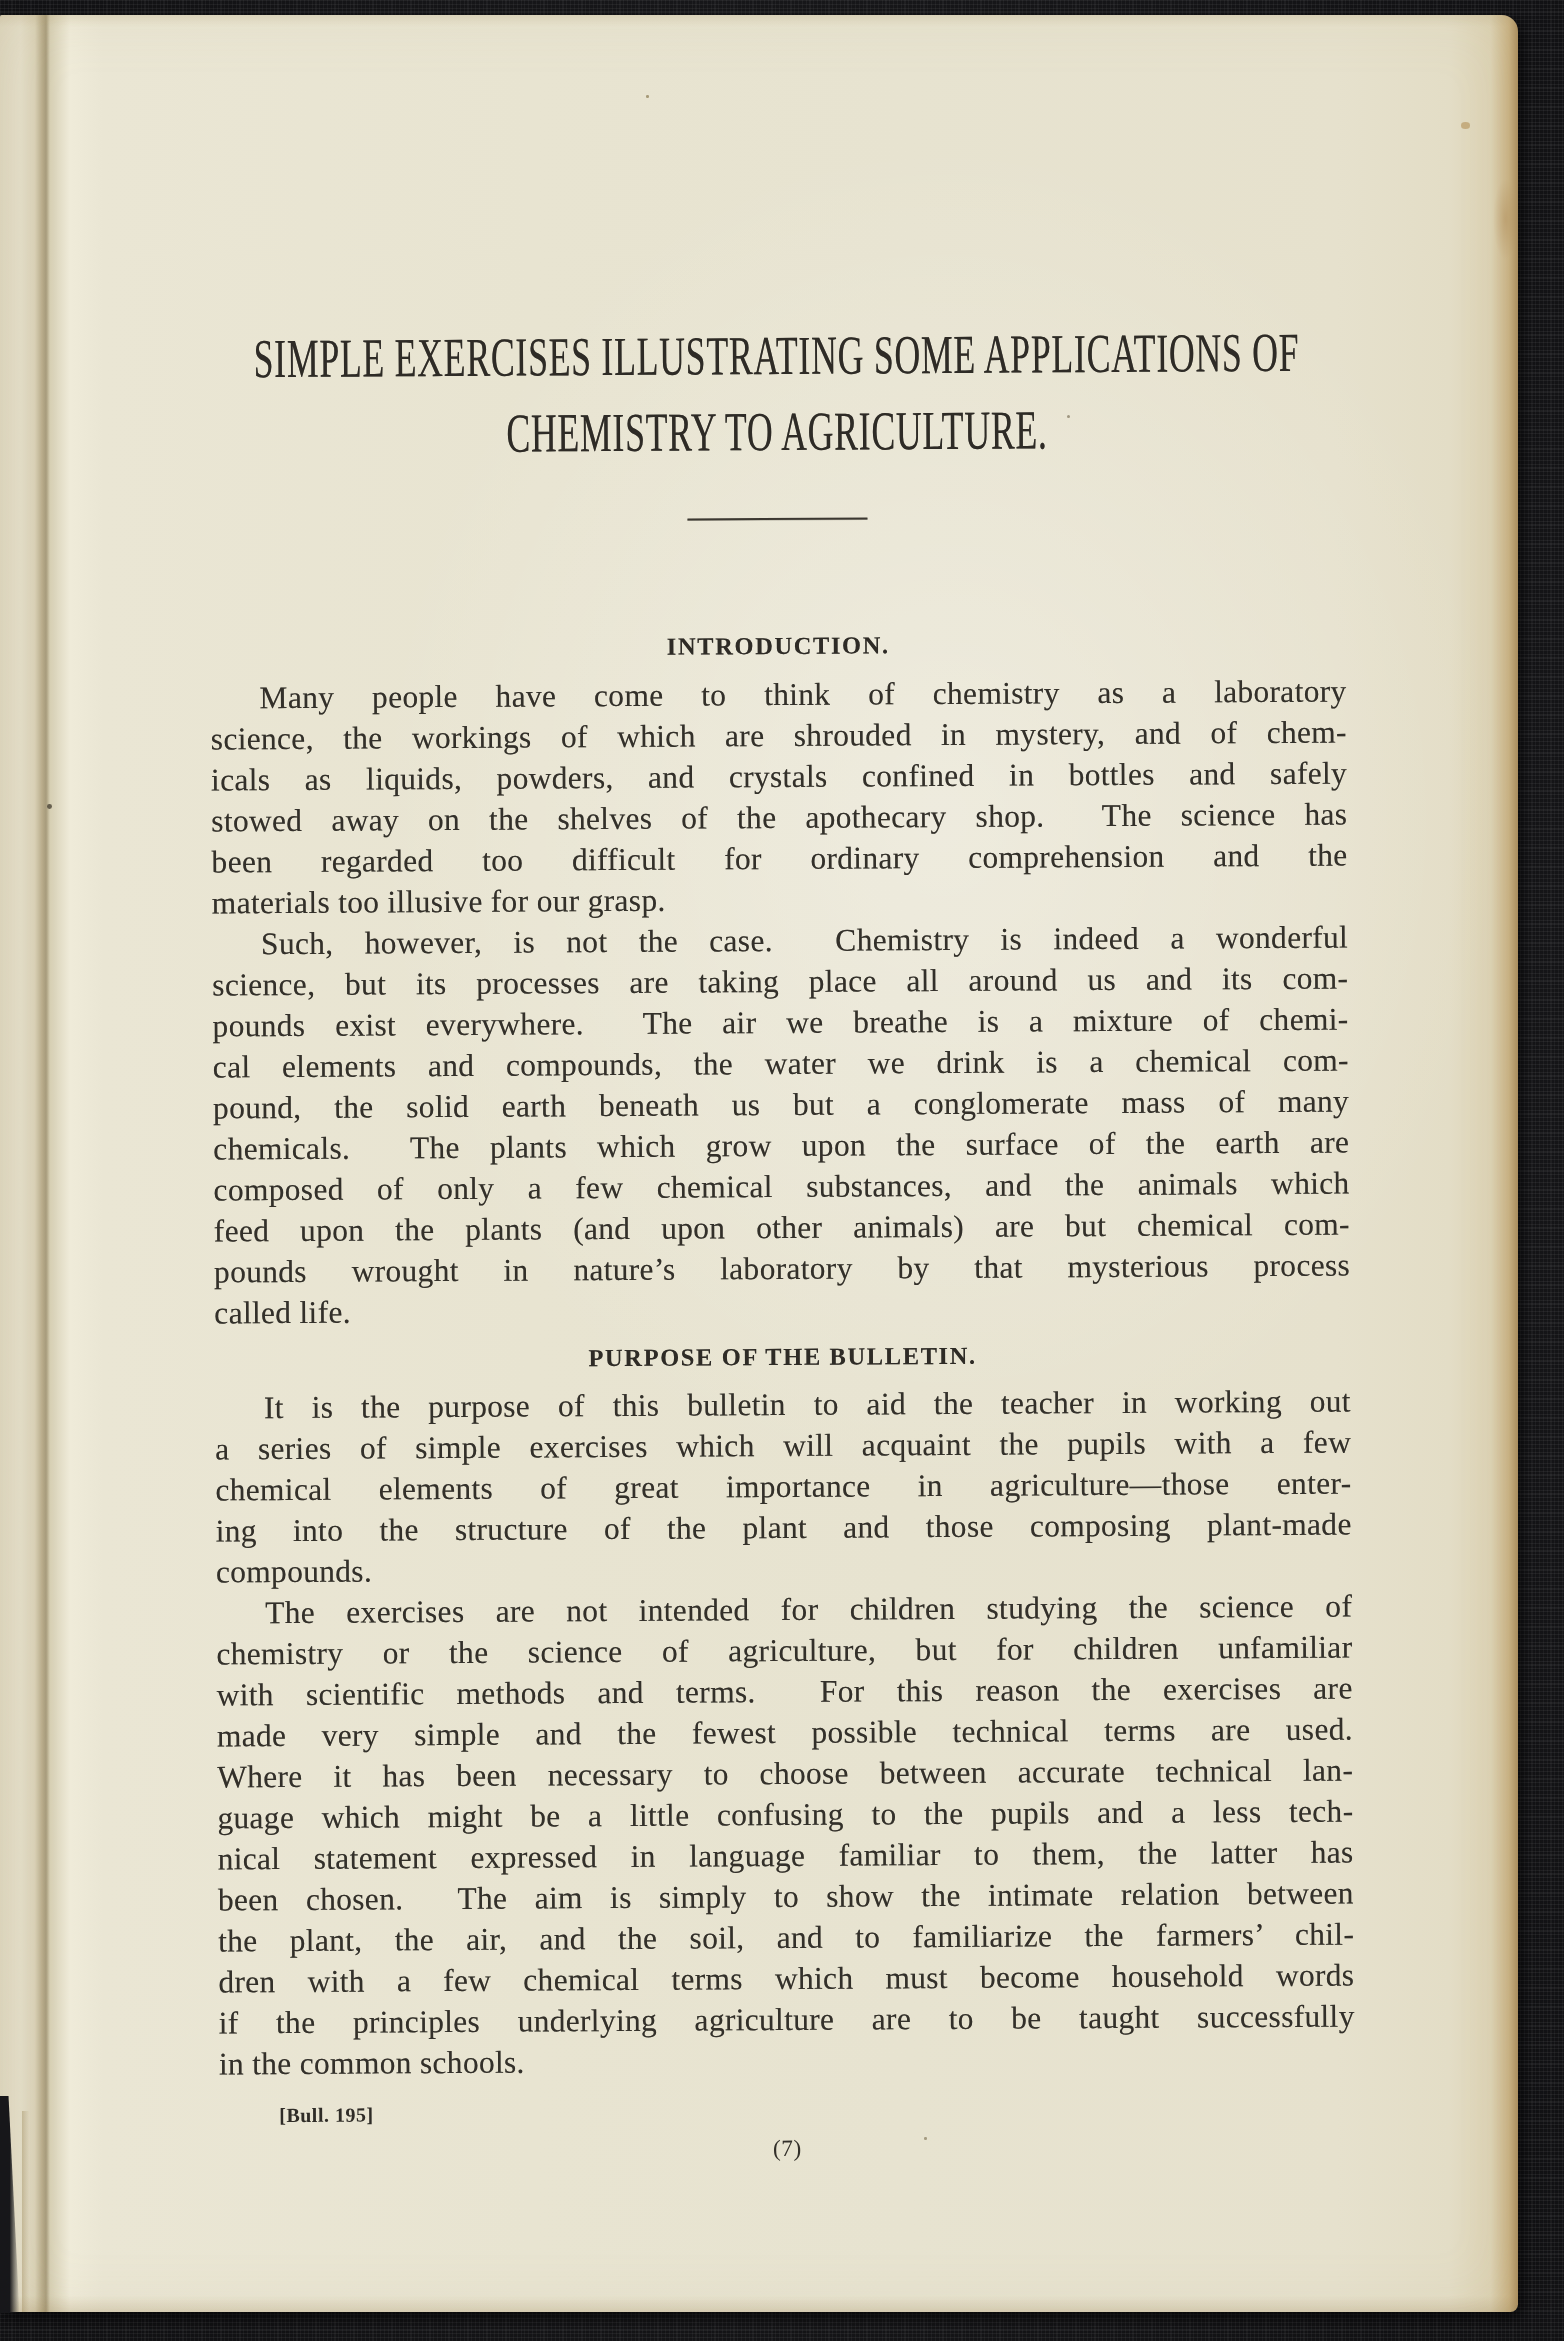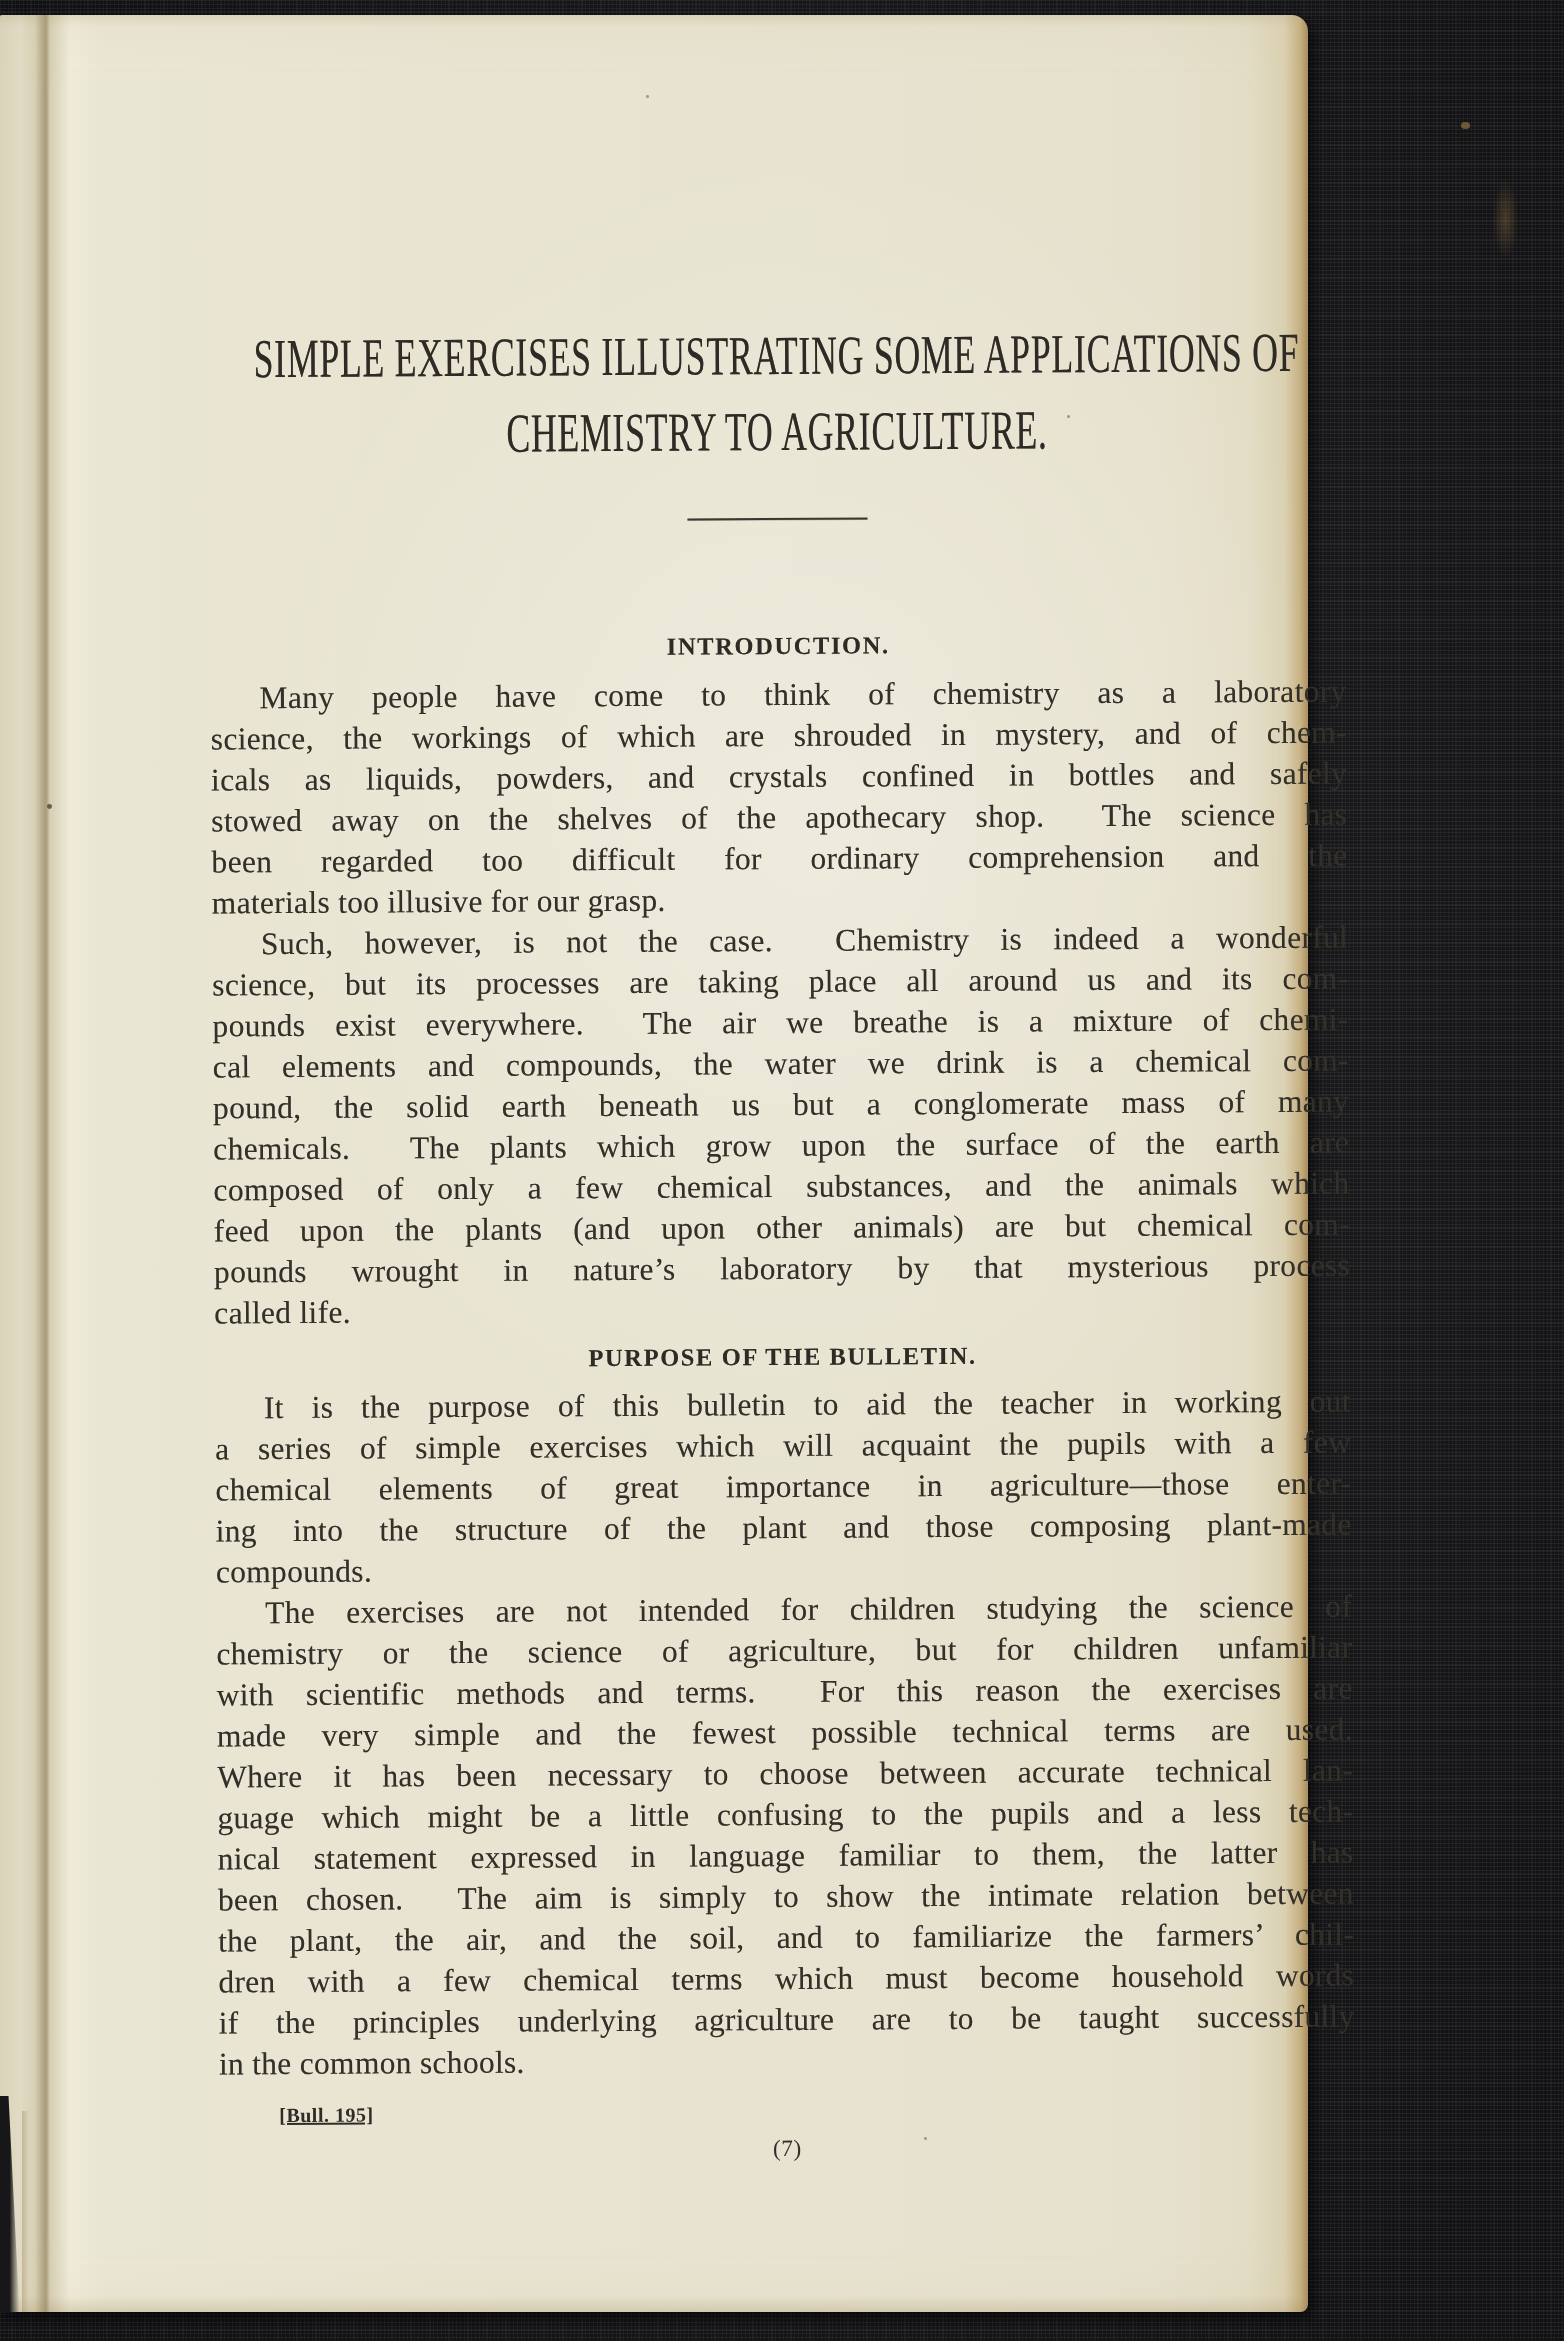--- a/index.html
+++ b/index.html
@@ -10,21 +10,21 @@
   #stage{
     position:relative;width:1565px;height:2342px;overflow:hidden;
     background-color:#17171a;
     background-image:
       repeating-linear-gradient(0deg, rgba(255,255,255,0.055) 0 1.1px, rgba(0,0,0,0) 1.1px 3.8px),
       repeating-linear-gradient(90deg, rgba(255,255,255,0.045) 0 1.1px, rgba(0,0,0,0) 1.1px 3.8px),
       radial-gradient(ellipse at 50% 45%, rgba(255,255,255,0.04), rgba(0,0,0,0.25) 90%);
   }
   
   .page{
-    position:absolute;left:0;top:15px;width:1308px;height:2297px;
+    position:absolute;left:0;top:15px;width:1518px;height:2297px;
     border-radius:1.6px 16.3px 7.6px 1.6px;
     background:
       radial-gradient(ellipse 815px 978px at 62% 35%, rgba(255,255,255,0.30), rgba(255,255,255,0) 70%),
       linear-gradient(180deg, rgba(170,150,105,0.18) 0, rgba(170,150,105,0) 12px),
       linear-gradient(0deg, rgba(150,125,80,0.22) 0, rgba(150,125,80,0) 16.3px),
       linear-gradient(90deg,
         #ddd6bf 0px, #e3ddc8 20.6px, #d9d1b6 35px, #b9ad8c 42px, #a89c7c 46px,
         #d6cfb4 50px, #efebd9 70px, #eae6d4 103px,
         #e8e4d1 35%, #e7e3d0 60%, #e6e1cd 88%,
         #e3ddc6 95.5%, #dcd2b4 98.2%, #c8b183 99.4%, #a98c5d 100%);
@@ -80,21 +80,21 @@
   .line{
     font-size:31.5px;line-height:41px;
     text-align:justify;-moz-text-align-last:justify;text-align-last:justify;
     letter-spacing:0.3px;
     text-shadow:0 0 0.5px rgba(51,48,42,0.45);
   }
   .line.first{text-indent:49px;}
   .line.last{-moz-text-align-last:left;text-align-last:left;}
   .footer-note{
     position:absolute;left:60px;top:2086px;
-    font-size:20px;font-weight:700;letter-spacing:0.5px;color:#2f2c27;text-decoration:underline;
+    font-size:20px;font-weight:700;letter-spacing:0.5px;color:#2f2c27;
   }
   .page-number{
     position:absolute;left:0;top:2120px;width:100%;text-align:center;
     font-size:23.4px;color:#33302a;letter-spacing:0.5px;
   }
 </style>
 </head>
 <body>
 
 <div id="stage">

